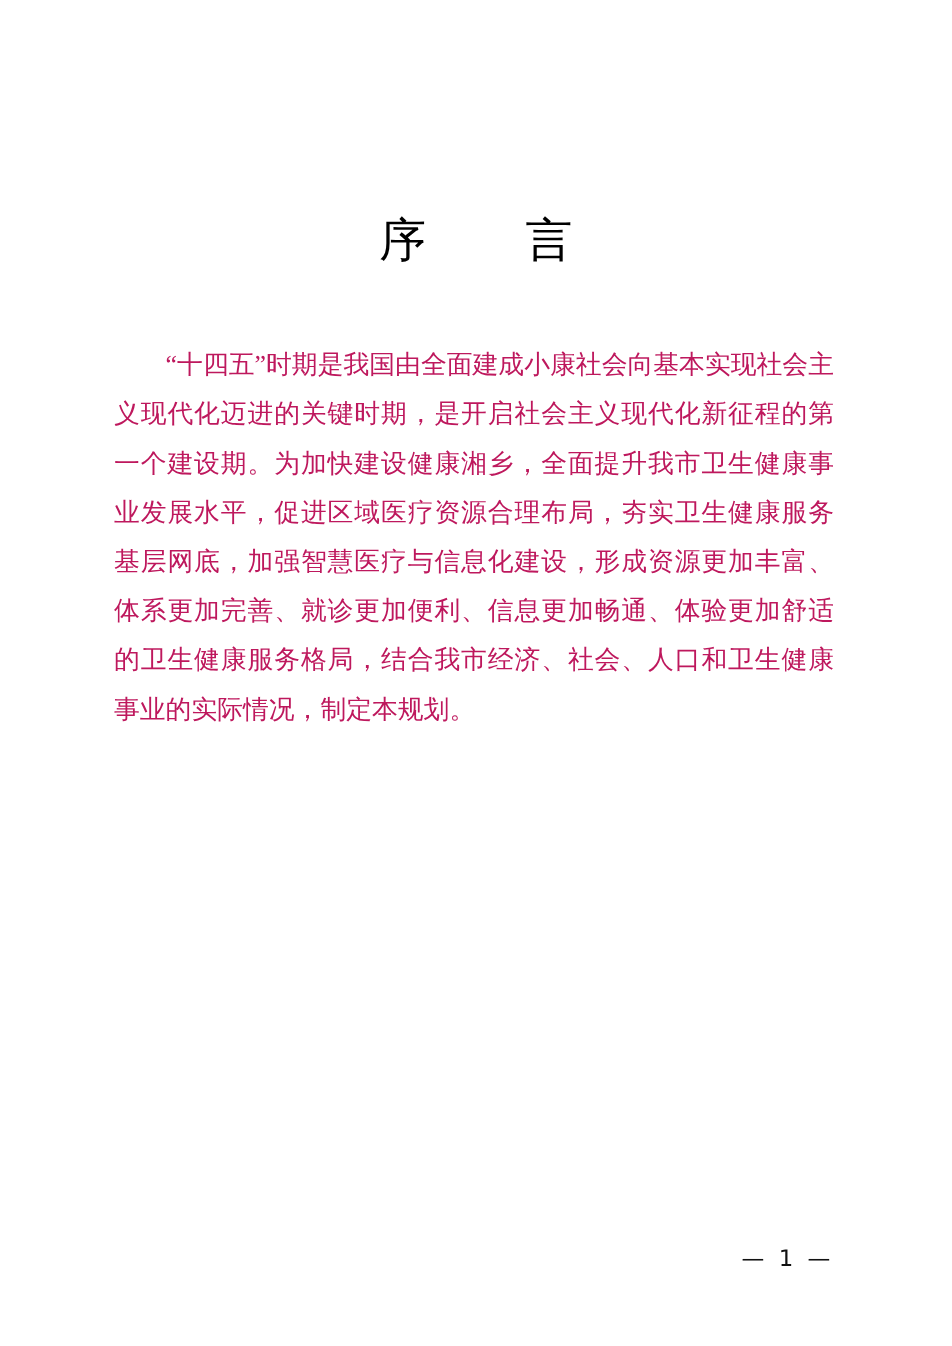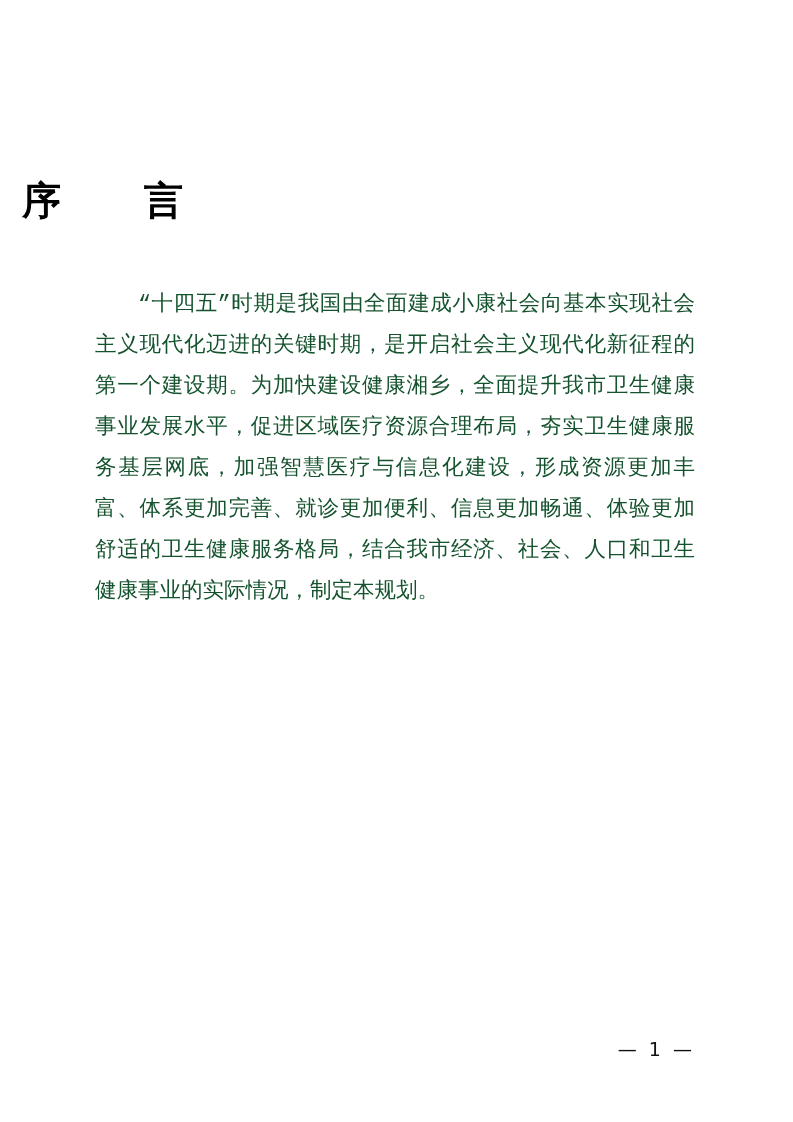--- a/index.html
+++ b/index.html
@@ -21,39 +21,40 @@
     left: 0;
     width: 793px;
     height: 1122px;
     box-sizing: border-box;
   }
   .doc-title {
     position: absolute;
     top: 152px;
     left: 0;
     width: 793px;
+    text-align: center;
     font-size: 39px;
-    font-weight: 700;
+    font-weight: 400;
     letter-spacing: 22px;
     text-indent: 22px;
     font-family: "DejaVu Sans", "Liberation Sans", sans-serif;
     line-height: 1.2;
   }
   .body-text {
     position: absolute;
     top: 268px;
     left: 95px;
     width: 600px;
     font-size: 21.5px;
     line-height: 41px;
     text-align: justify;
     text-justify: inter-ideograph;
     text-indent: 43px;
-    font-family: Liberation Mono, monospace;
-    color: #14532d;
+    font-family: Liberation Serif, serif;
+    color: #be185d;
     margin-top: 16px;
   }
   .page-number {
     position: absolute;
     bottom: 62px;
     right: 98px;
     font-size: 19px;
     letter-spacing: 3px;
     font-family: "DejaVu Sans", "Liberation Sans", sans-serif;
     color: #111111;

